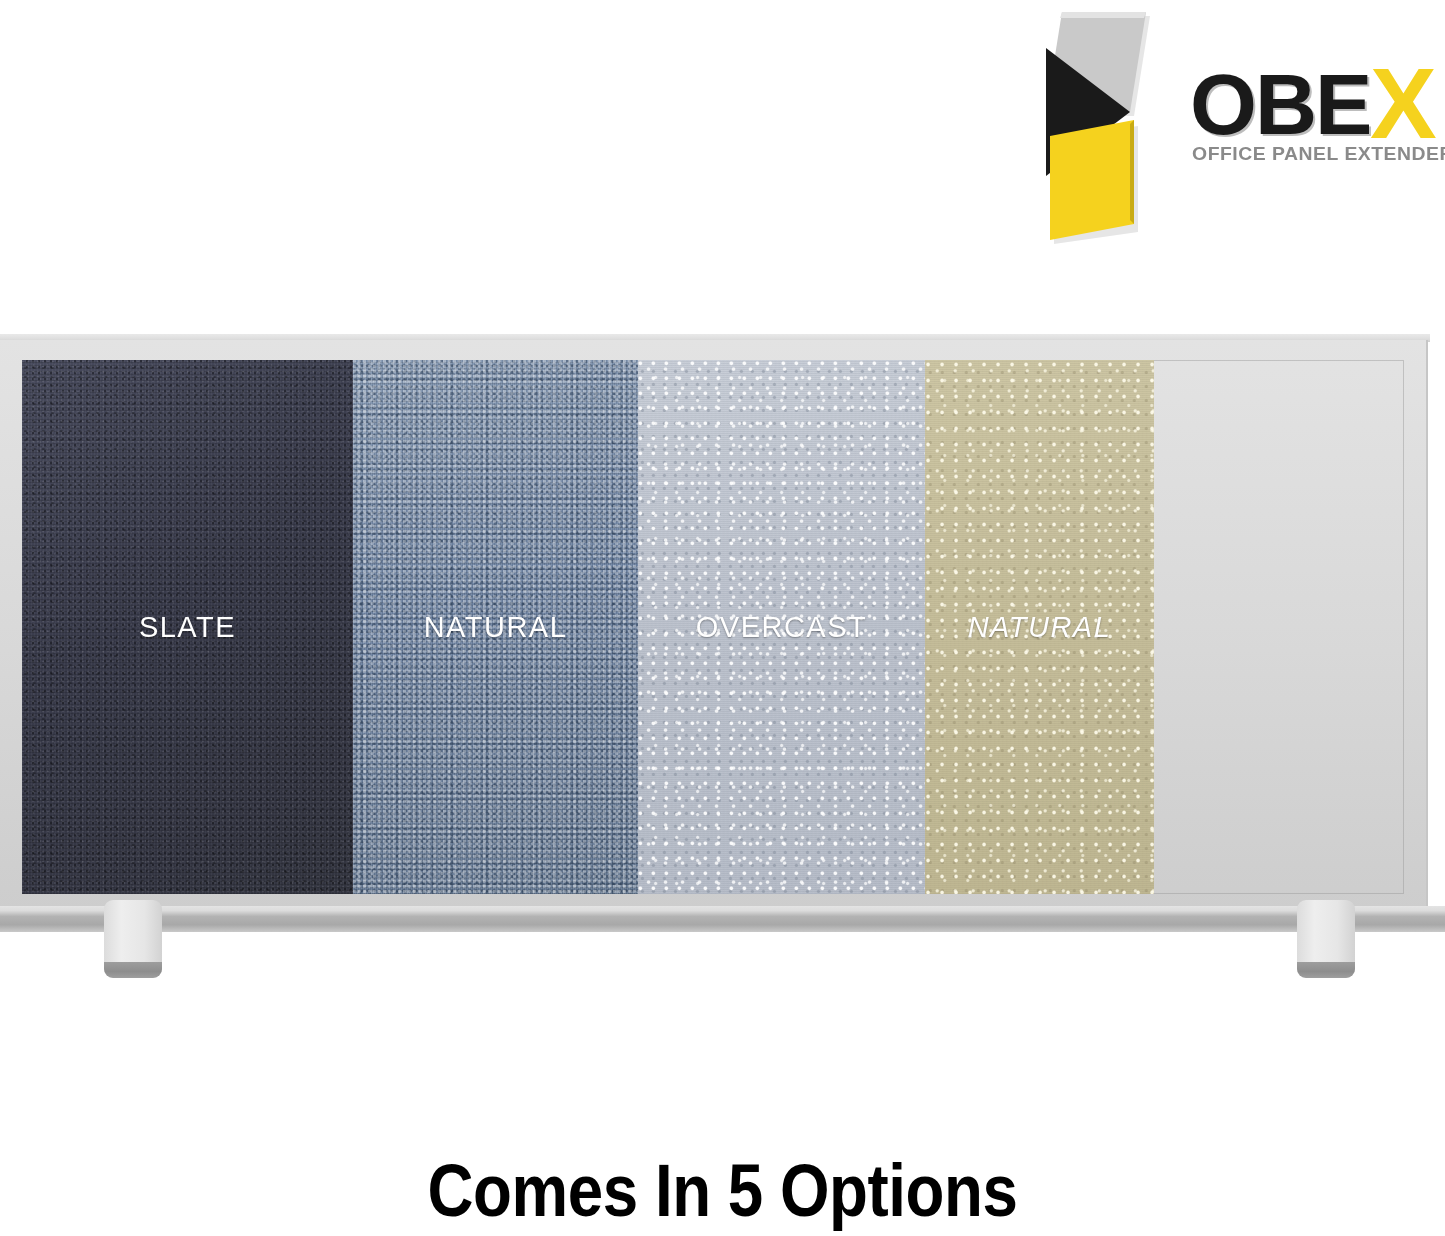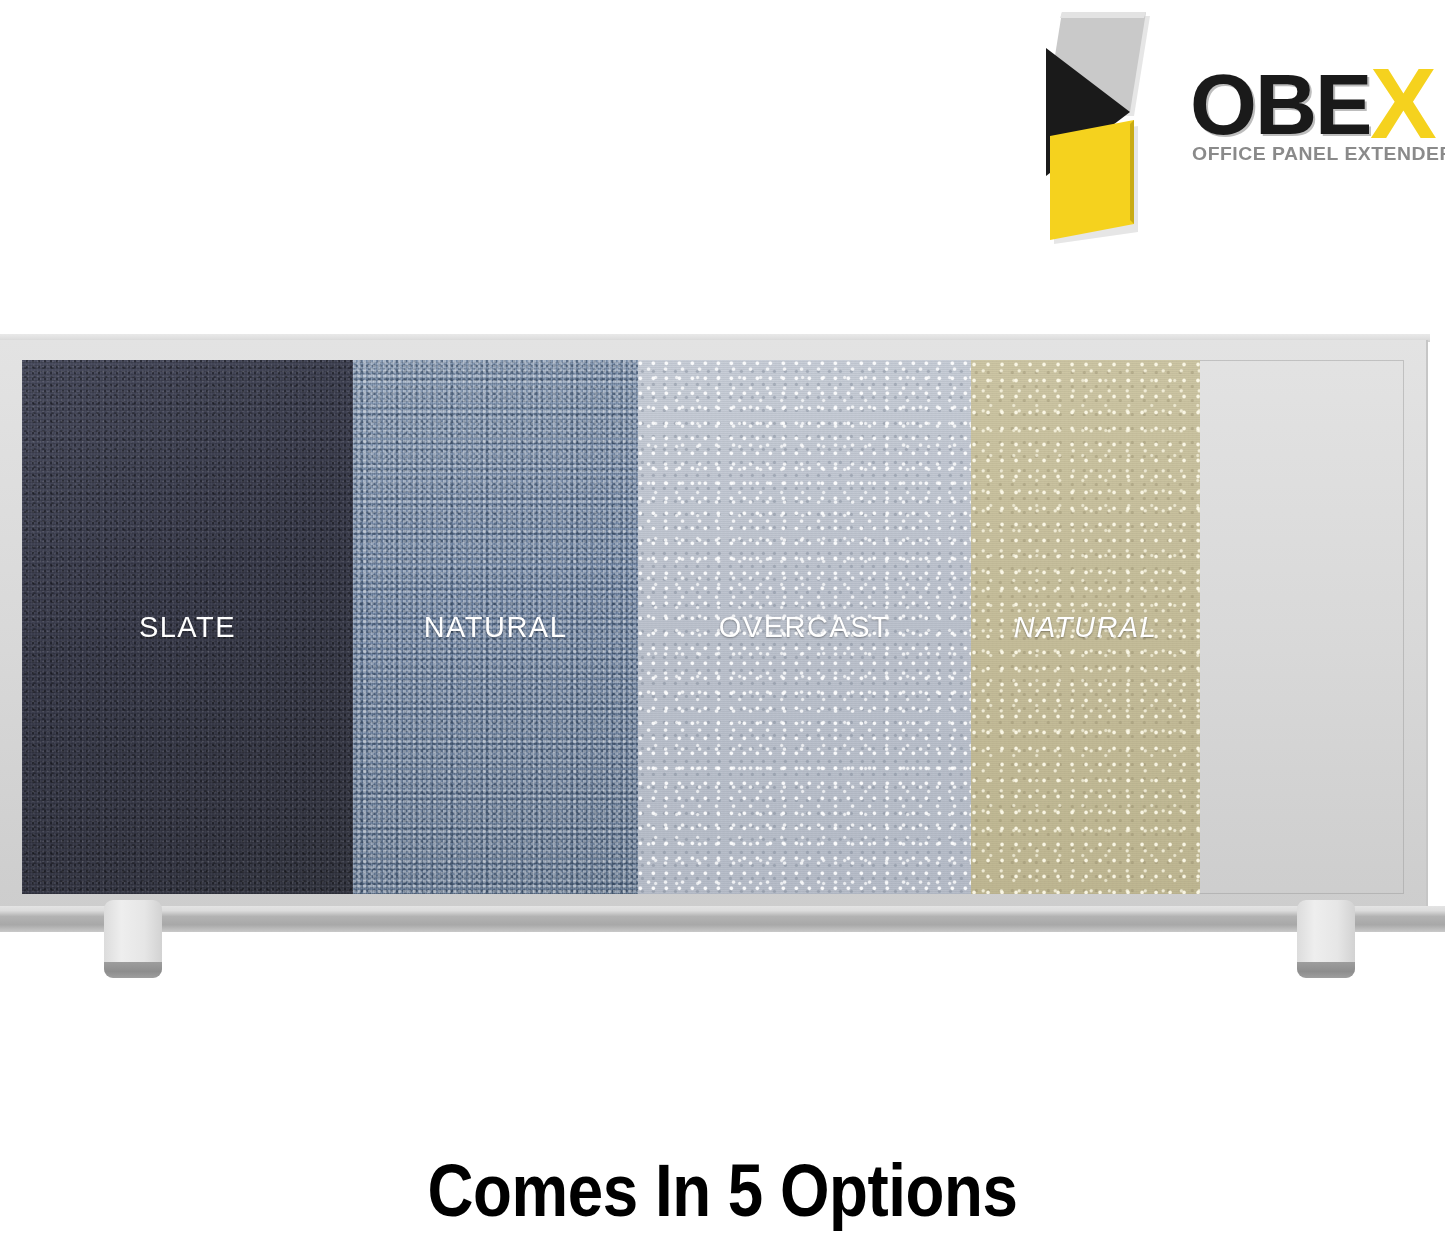--- a/index.html
+++ b/index.html
@@ -297,21 +297,21 @@
         <div class="tex tex-slate"></div>
         <div class="swatch-label">SLATE</div>
       </div>
 
 
       <div class="swatch" style="width:285px;">
         <div class="tex tex-twilight"></div>
         <div class="swatch-label">NATURAL</div>
       </div>
 
-      <div class="swatch" style="width:287px;padding-left:46px;">
+      <div class="swatch" style="width:287px;">
         <div class="tex tex-overcast"></div>
         <div class="swatch-label">OVERCAST</div>
       </div>
 
       <div class="swatch" style="width:229px;font-style:italic;">
         <div class="tex tex-natural"></div>
         <div class="swatch-label">NATURAL</div>
       </div>
 
     </div>

